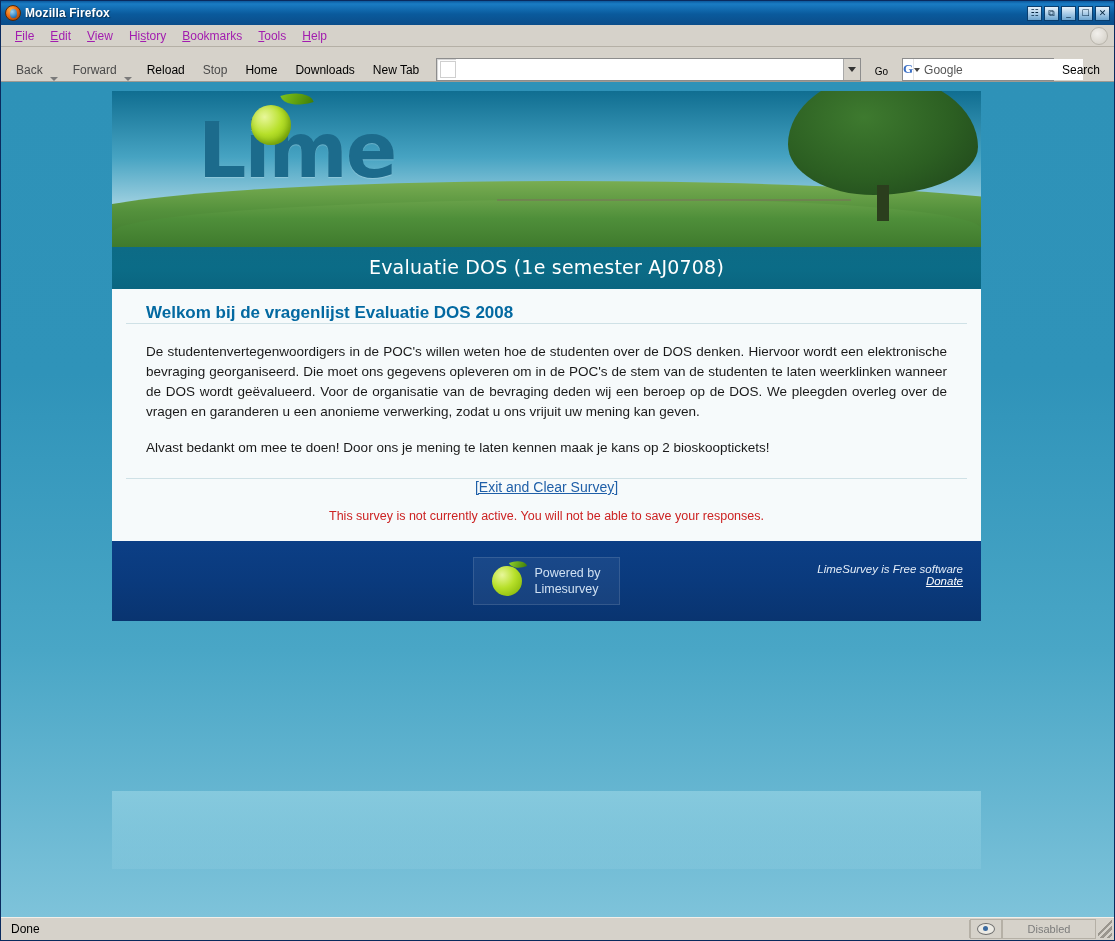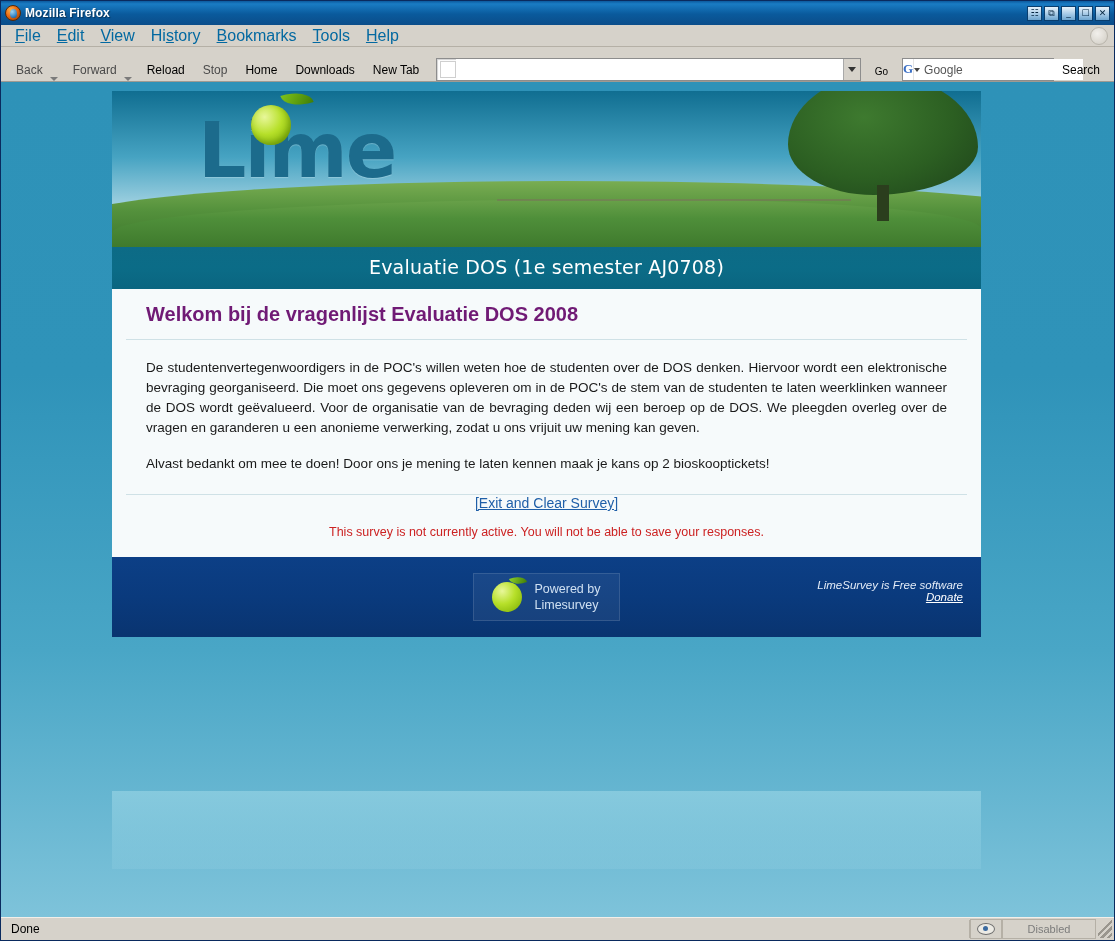--- a/index.html
+++ b/index.html
@@ -88,22 +88,22 @@
     background: #d6d2ca;
     border-bottom: 1px solid #b5b0a6;
     display: flex;
     align-items: center;
     padding: 0 6px;
     flex: 0 0 auto;
     position: relative;
   }
   .menuitem {
     padding: 2px 8px;
-    font-size: 16px;
-    color: #0369a1;
+    font-size: 12px;
+    color: #a21caf;
     white-space: nowrap;
   }
   .menuitem u { text-decoration: underline; }
   .menubar .throbber {
     position: absolute;
     right: 6px;
     top: 2px;
     width: 16px; height: 16px;
     border-radius: 50%;
     border: 1px solid #b9b5ac;
@@ -354,24 +354,24 @@
     padding: 9px 0 11px;
     letter-spacing: 0.2px;
     font-family: "DejaVu Sans", sans-serif;
   }
 
   .survey-body {
     background: #f6fafb;
     padding: 0 14px;
   }
   .welcome {
-    font-size: 20px;
+    font-size: 17px;
     font-weight: bold;
-    color: #701a75;
-    padding: 14px 0 13px 20px;
+    color: #0369a1;
+    padding: 14px 0 0 20px;
     border-bottom: 1px solid #cfe1e6;
   }
   .intro {
     padding: 18px 20px 6px 20px;
     font-size: 13.5px;
     color: #1a1a1a;
     line-height: 20px;
     text-align: justify;
   }
   .intro p { margin: 0 0 16px 0; }

